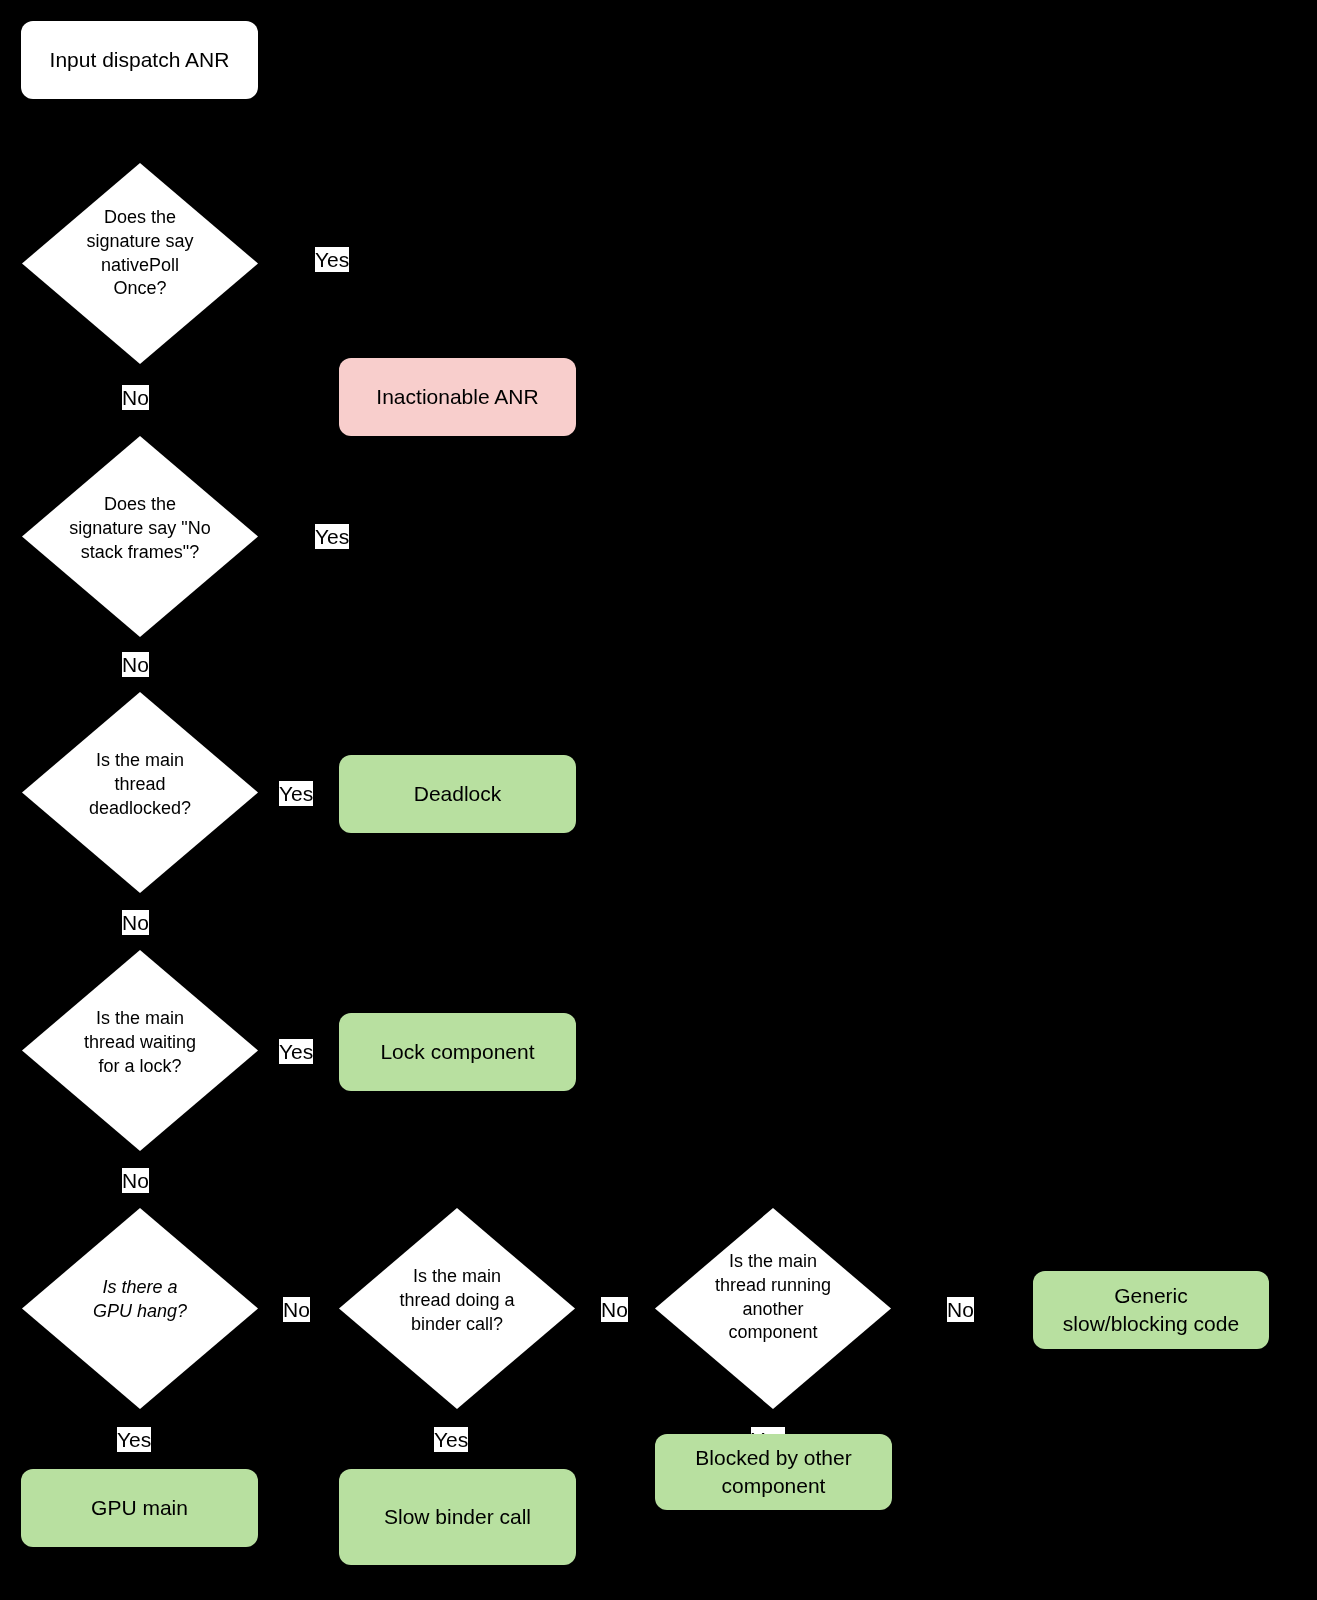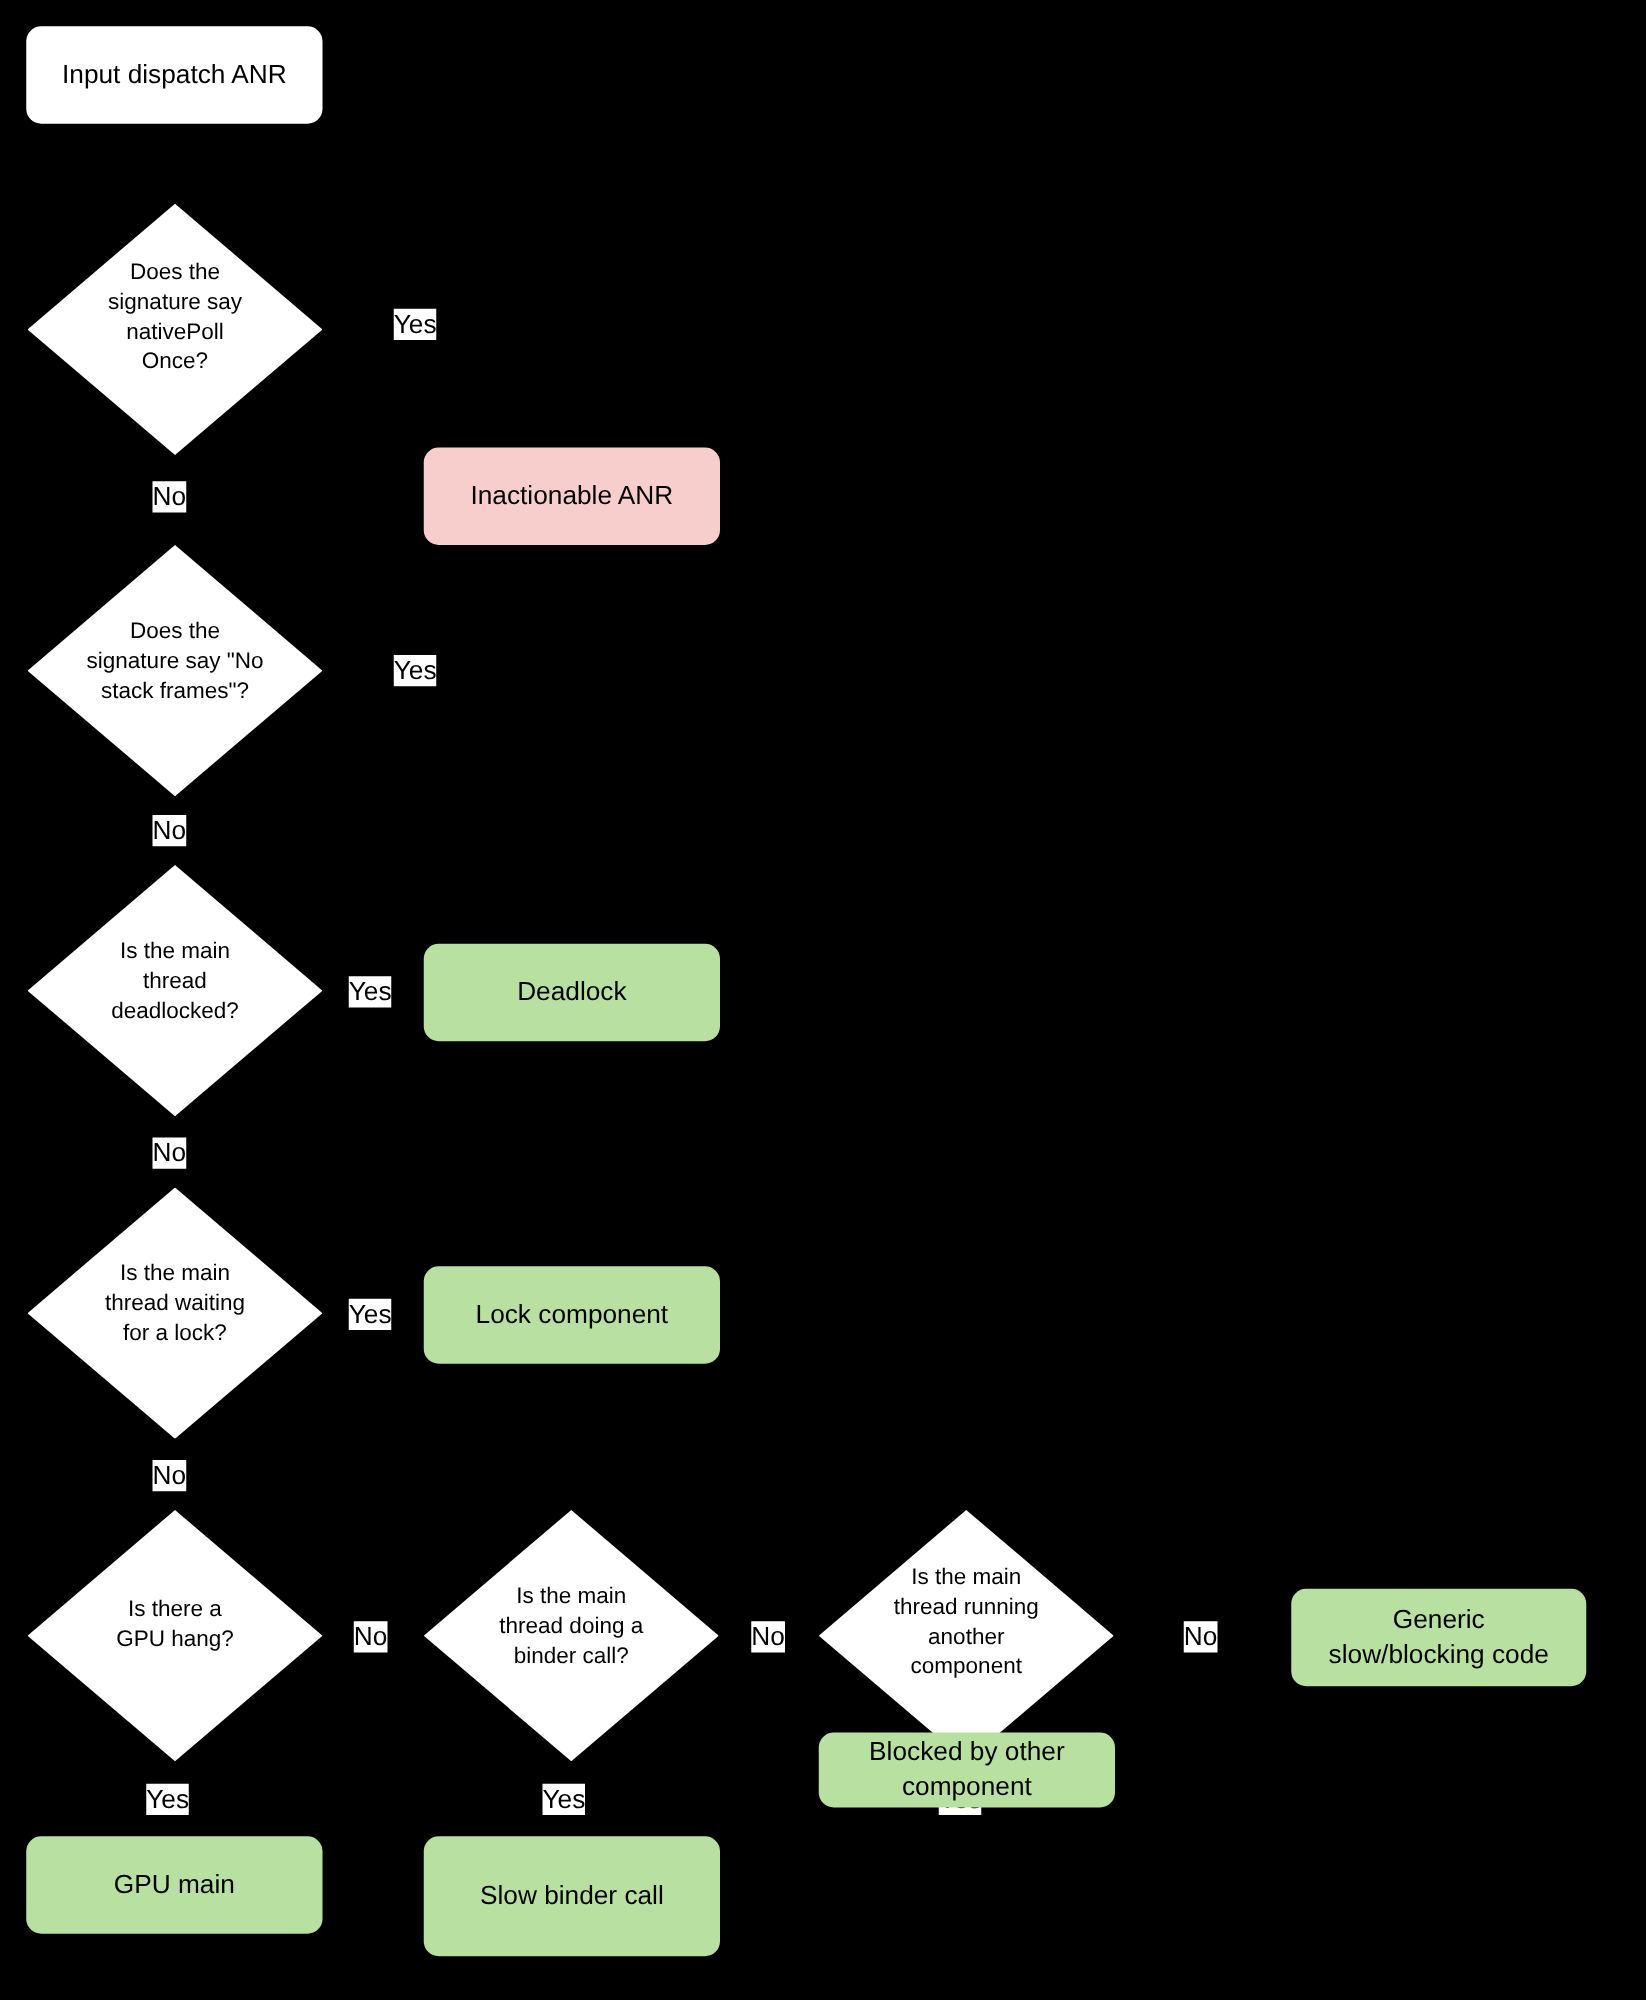--- a/index.html
+++ b/index.html
@@ -155,21 +155,21 @@
   </div>
 
   <div class="edge-label" style="left:279px; top:1039px;">Yes</div>
 
   <div class="edge-label" style="left:122px; top:1168px;">No</div>
 
   <div class="node success" style="left:339px; top:1013px; width:237px; height:78px;">
     <span>Lock component</span>
   </div>
 
-  <div class="decision" style="left:22px; top:1208px; width:236px; height:201px;">
+  <div class="decision" style="left:22px; top:1208px; width:236px; height:201px;font-style:italic;">
     <div class="dia-shape"></div>
     <div class="dia-text" style="top:68px;">Is there a
 GPU hang?</div>
   </div>
 
   <div class="edge-label" style="left:283px; top:1297px;">No</div>
 
   <div class="edge-label" style="left:117px; top:1427px;">Yes</div>
 
   <div class="node success" style="left:21px; top:1469px; width:237px; height:78px;">
@@ -196,21 +196,21 @@
     <div class="dia-text" style="top:42px;">Is the main
 thread running
 another
 component</div>
   </div>
 
   <div class="edge-label" style="left:947px; top:1297px;">No</div>
 
   <div class="edge-label" style="left:751px; top:1427px;">Yes</div>
 
-  <div class="node success" style="left:655px; top:1386px; width:237px; height:60px;">
+  <div class="node success" style="left:655px; top:1434px; width:237px; height:76px;">
     <span>Blocked by other
 component</span>
   </div>
 
   <div class="node success" style="left:1033px; top:1271px; width:236px; height:78px;">
     <span>Generic
 slow/blocking code</span>
   </div>
 
 </div>

